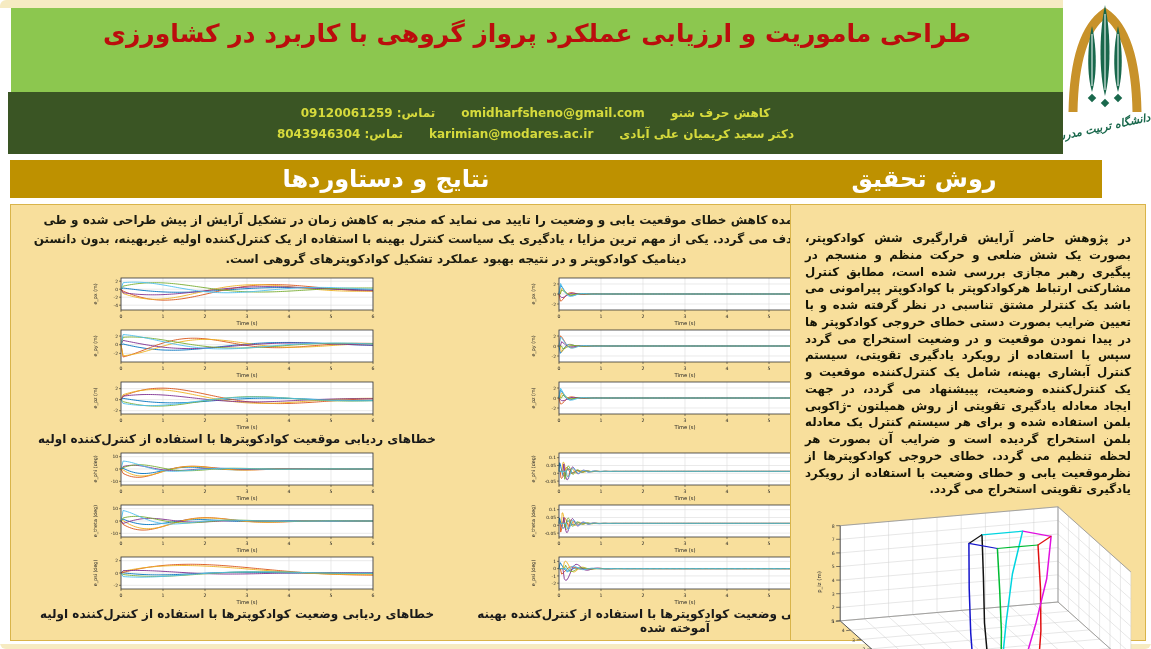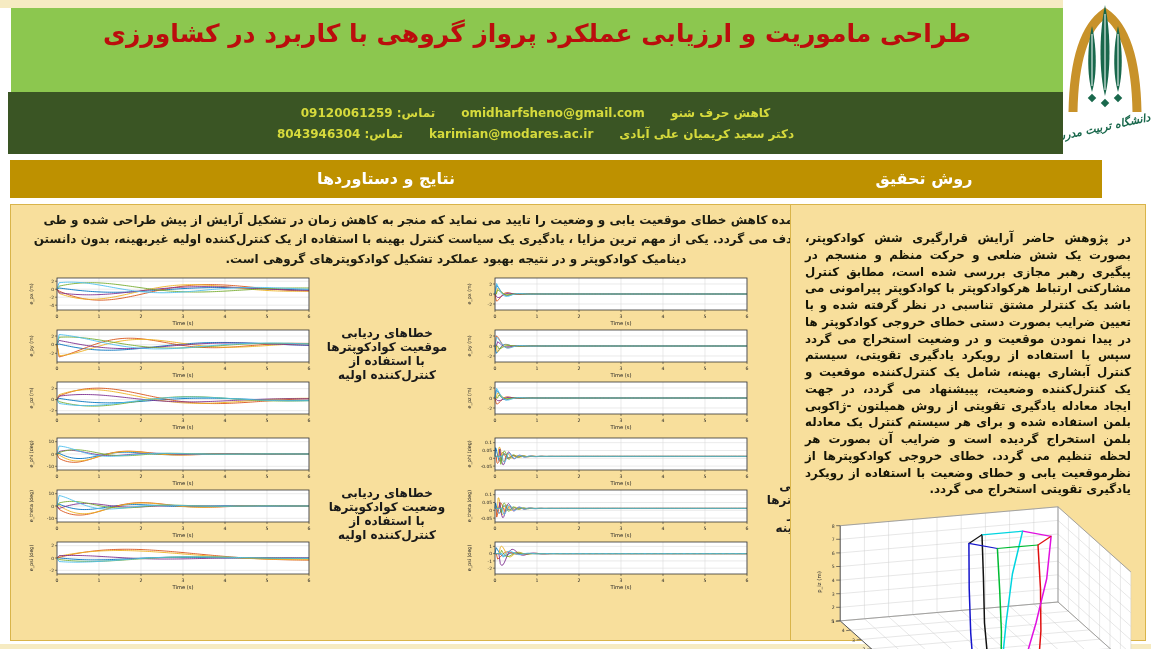--- a/index.html
+++ b/index.html
@@ -1,37 +1,37 @@
 <!DOCTYPE html>
 <html lang="fa"><head>
 <meta charset="utf-8">
 <style>
   html,body{margin:0;padding:0;background:#ffffff;font-family:"DejaVu Sans",sans-serif;}
-  .page{position:relative;width:1151px;height:649px;background:#ffffff;overflow:hidden;}
+  .page{position:relative;width:1151px;height:649px;background:#ffffff;overflow:hidden;border-radius:6px;}
   .strip{position:absolute;left:0;width:1151px;height:8px;background:#f6ebc2;}
   .strip.top{top:0;width:1063px;}
   .strip.bottom{top:644px;height:5px;}
   .title-band{position:absolute;left:11px;top:8px;width:1052px;height:84px;background:#8cc74f;}
   .title-band h1{margin:0;padding-top:11px;text-align:center;font-size:25px;font-weight:bold;color:#bb0d0d;direction:rtl;}
   .logo-box{position:absolute;left:1063px;top:0;width:88px;height:160px;background:#ffffff;text-align:center;}
   .logo-text{margin-top:-6px;transform:rotate(-12deg);font-size:11px;font-weight:bold;font-style:italic;color:#19684c;direction:rtl;white-space:nowrap;}
   .contact-band{position:absolute;left:8px;top:92px;width:1055px;height:62px;background:#3a5524;display:flex;flex-direction:column;justify-content:center;gap:7px;}
   .contact-row{direction:rtl;display:flex;justify-content:center;align-items:center;gap:26px;color:#d6da3c;font-size:12px;}
   .contact-row .c-name{font-weight:600;}
   .contact-row .c-email{font-weight:bold;direction:ltr;}
   .contact-row .c-phone{font-weight:bold;}
-  .bar{position:absolute;top:160px;height:38px;background:#be9100;color:#ffffff;font-size:16px;font-weight:bold;text-align:center;line-height:38px;direction:rtl;}
+  .bar{position:absolute;top:160px;height:38px;background:#be9100;color:#ffffff;font-size:24px;font-weight:bold;text-align:center;line-height:38px;direction:rtl;}
   .bar.left-bar{left:10px;width:752px;}
   .bar.right-bar{left:746px;width:356px;}
   .panel{position:absolute;top:204px;height:437px;background:#f8df9c;border:1px solid #d9b44a;box-sizing:border-box;}
   .left-panel{left:10px;width:892px;padding:4px 12px;}
   .right-panel{left:790px;width:356px;padding:8px 14px;}
   .intro{direction:rtl;text-align:center;font-size:12px;font-weight:600;color:#1c1c10;line-height:1.62;margin:2px 6px 6px 6px;}
   .chart-grid{display:grid;grid-template-columns:1fr 1fr;column-gap:10px;row-gap:4px;}
-  .chart-group{margin:0;display:flex;flex-direction:row;align-items:center;}
+  .chart-group{margin:0;display:flex;flex-direction:column;align-items:center;}
   .chart-group .plots{display:flex;flex-direction:column;}
   .chart-group figcaption{direction:rtl;font-size:12px;font-weight:bold;color:#1a1a1a;margin-top:1px;text-align:center;}
   .method-text{direction:rtl;text-align:justify;font-size:11.8px;font-weight:600;color:#151505;line-height:1.42;margin:17px 0 6px 0;}
   .plot3d{margin-top:2px;}
   svg{display:block;}
 </style>
 </head>
 <body>
 
 <div class="page">

